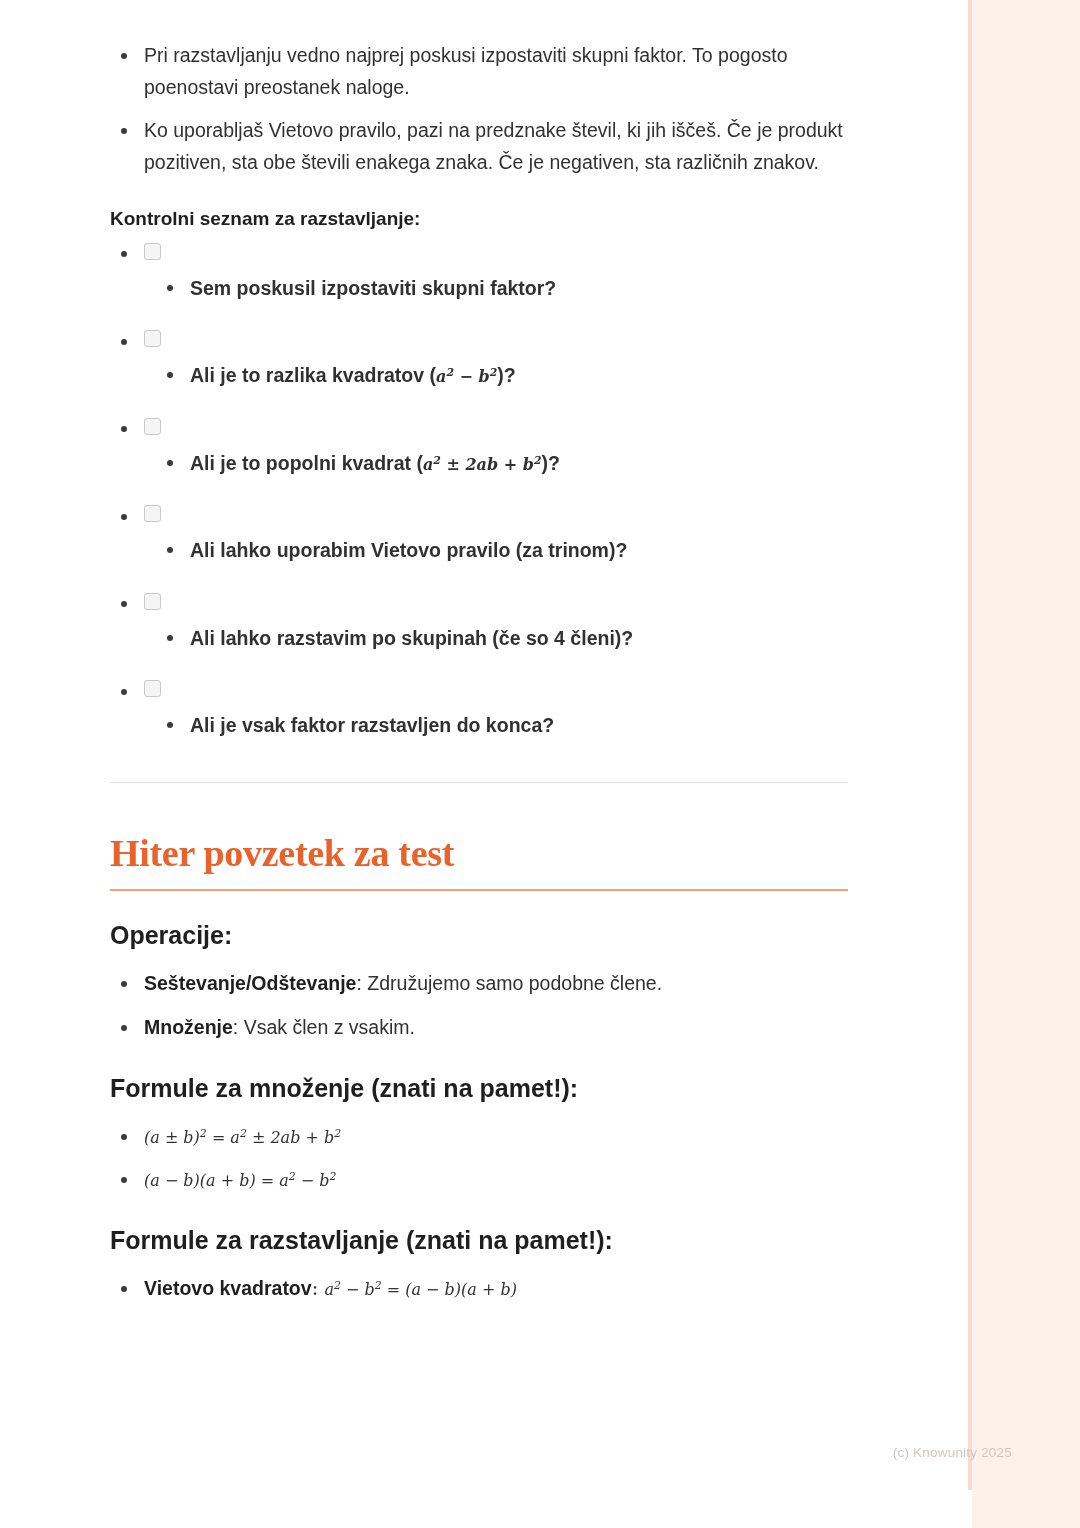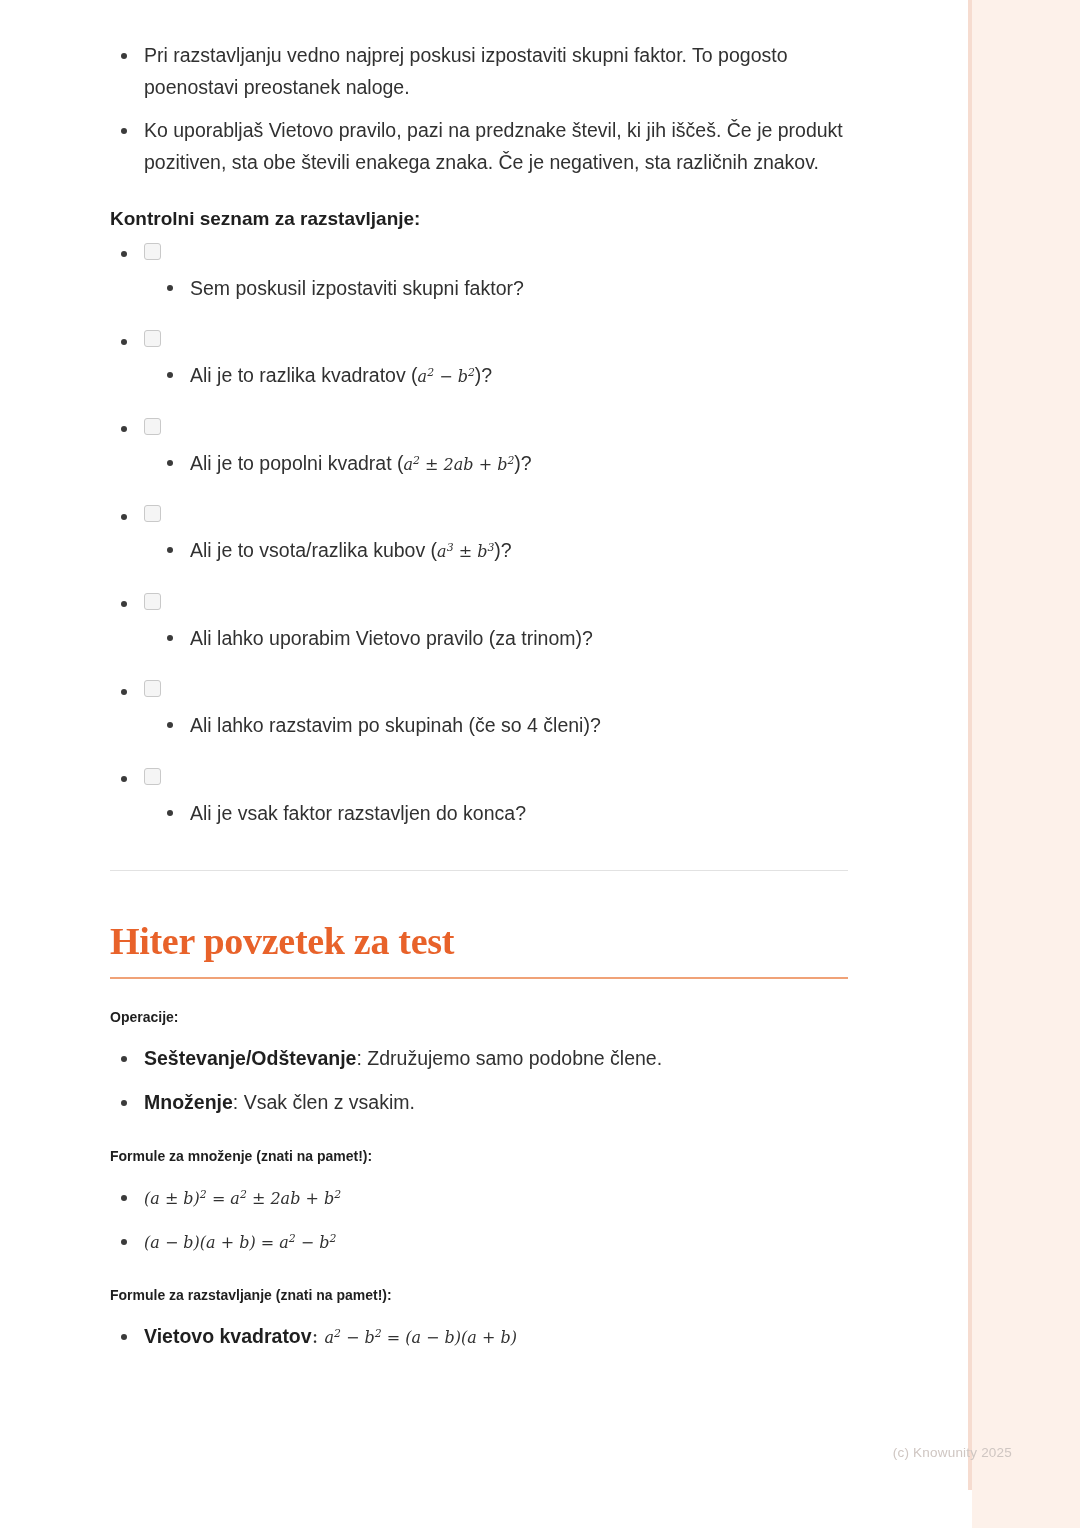--- a/index.html
+++ b/index.html
@@ -82,20 +82,21 @@
     font-weight: bold;
     color: #1f1f1f;
     margin: 30px 0 11px 0;
   }
 
   
   .checklist {
     list-style: none;
     margin: 0;
     padding: 0;
+    font-weight: bold;
   }
   .checklist > li {
     position: relative;
     padding-left: 34px;
     margin-bottom: 26px;
   }
   .checklist > li::before {
     content: "";
     position: absolute;
     left: 11px;
@@ -161,21 +162,21 @@
     letter-spacing: -0.3px;
     font-family: Liberation Serif, serif;
   }
   .heading-rule {
     border: none;
     border-top: 2px solid #f0a277;
     margin: 14px 0 0 0;
   }
 
   h3.bold-label {
-    font-size: 14px;
+    font-size: 25px;
     font-weight: bold;
     color: #1f1f1f;
     margin: 30px 0 18px 0;
   }
 
   .tight > li { margin-bottom: 8px; }
   .formula-li { font-size: 19.5px; }
 
   b.inline { color: #1f1f1f; }
 
@@ -219,26 +220,20 @@
       </div>
     </li>
 
     <li>
       <span class="chk-box"></span>
       <div class="sub-item">
         Ali je to popolni kvadrat (<span class="m">a<sup>2</sup> <span class="op">±</span> 2ab <span class="op">+</span> b<sup>2</sup></span>)?
       </div>
     </li>
 
-    <li>
-      <span class="chk-box"></span>
-      <div class="sub-item">
-        Ali je to vsota/razlika kubov (<span class="m">a<sup>3</sup> <span class="op">±</span> b<sup>3</sup></span>)?
-      </div>
-    </li>
 
     <li>
       <span class="chk-box"></span>
       <div class="sub-item">
         Ali lahko uporabim Vietovo pravilo (za trinom)?
       </div>
     </li>
 
     <li>
       <span class="chk-box"></span>

